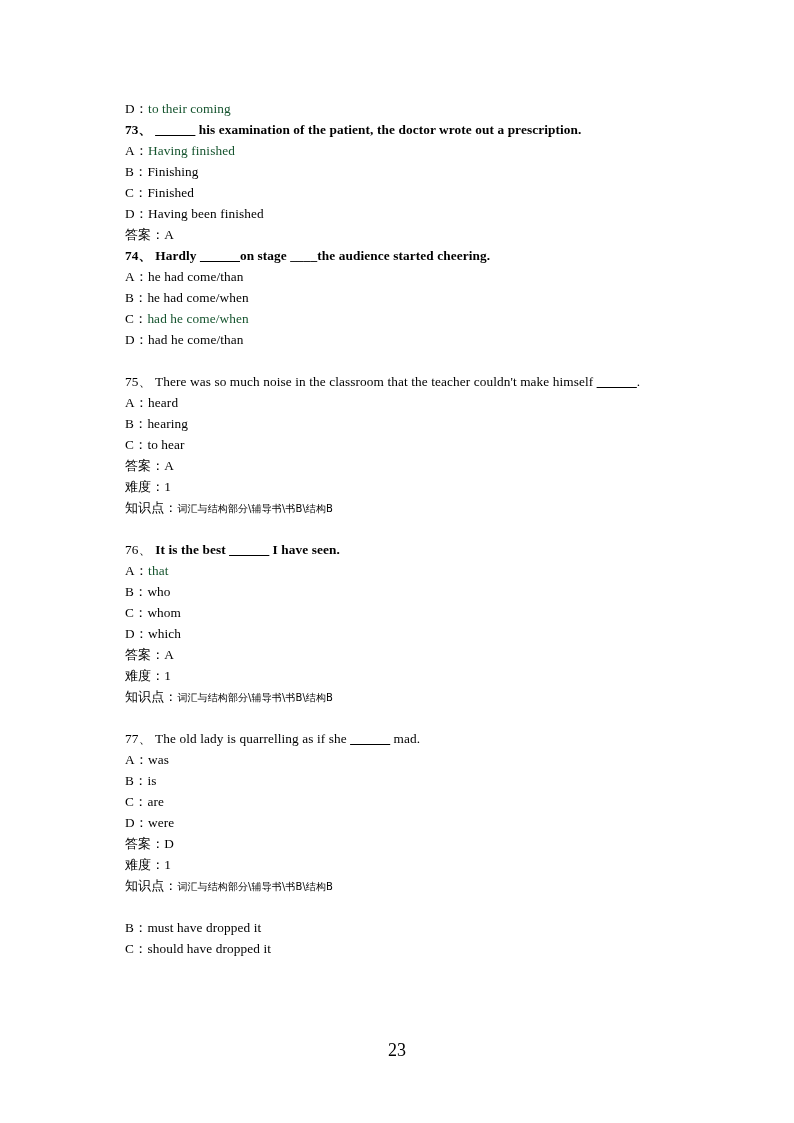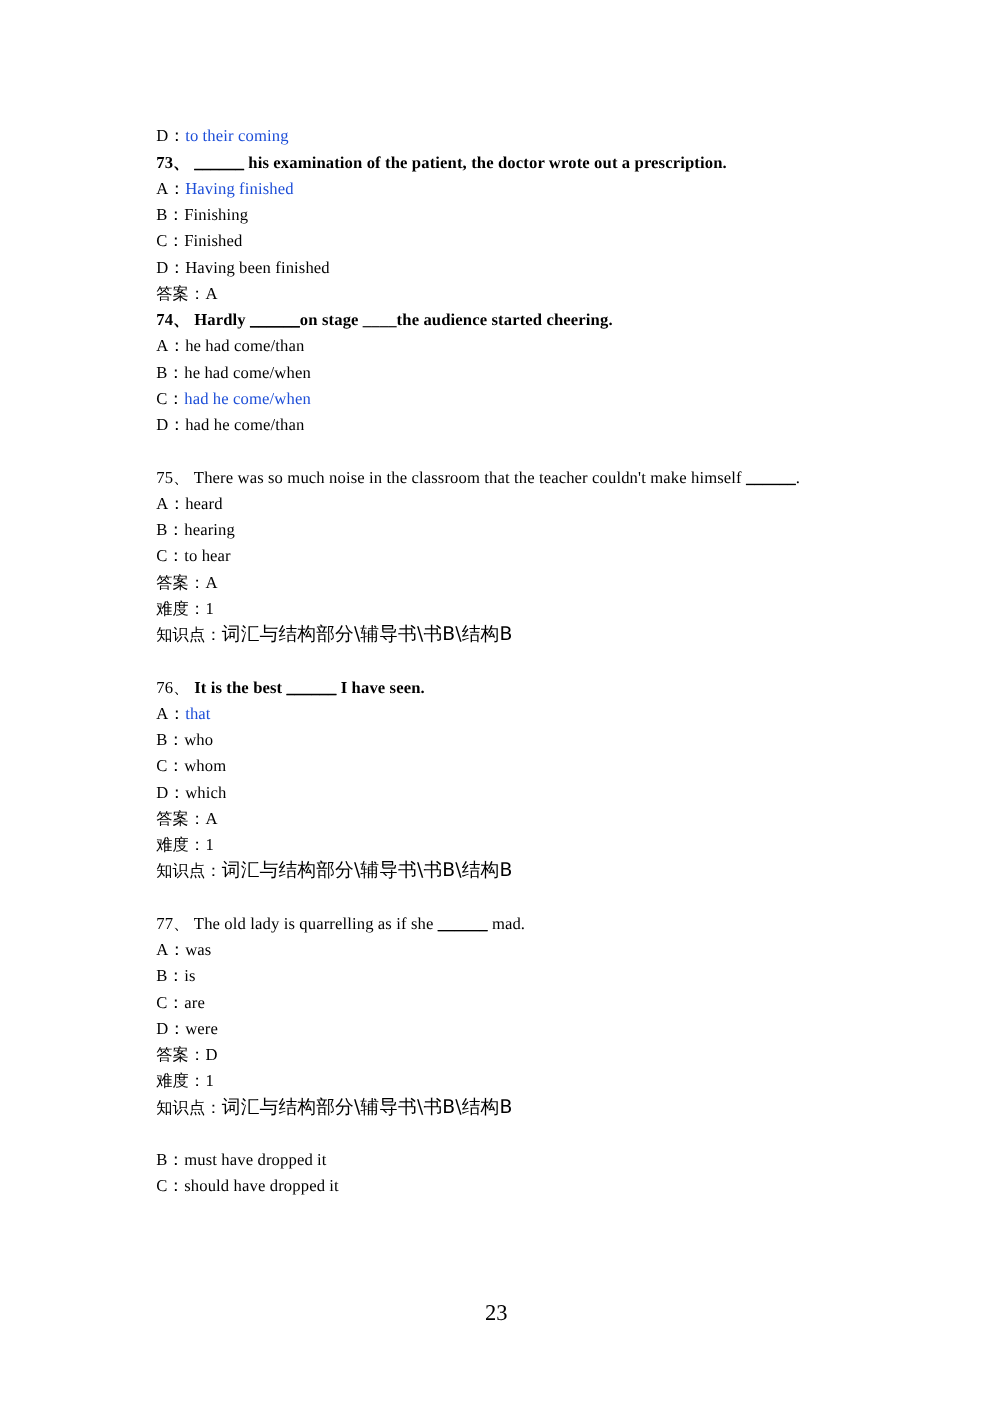--- a/index.html
+++ b/index.html
@@ -36,21 +36,21 @@
     white-space: nowrap;
     letter-spacing: 0.1px;
   }
   .spacer {
     height: 21px;
   }
   .bold {
     font-weight: bold;
   }
   .red {
-    color: #1d4ed8;
+    color: #14532d;
   }
   .opt-prefix {
     display: inline-block;
     min-width: 19px;
   }
   .qnum {
     display: inline-block;
   }
   .qnum-bold {
     font-weight: bold;
@@ -63,21 +63,21 @@
     font-family: Liberation Sans, sans-serif;
     font-size: 13px;
     margin-top: 12px;
   }
   .meta-value {
     font-family: "Liberation Serif", "DejaVu Serif", serif;
     font-size: 13.3px;
   }
   .meta-kp {
     font-family: "DejaVu Sans", "Liberation Sans", sans-serif;
-    font-size: 15px;
+    font-size: 10px;
   }
   #page-number {
     position: absolute;
     left: 0;
     top: 1040px;
     width: 794px;
     text-align: center;
     font-size: 18px;
     font-family: "Liberation Serif", "DejaVu Serif", serif;
   }

